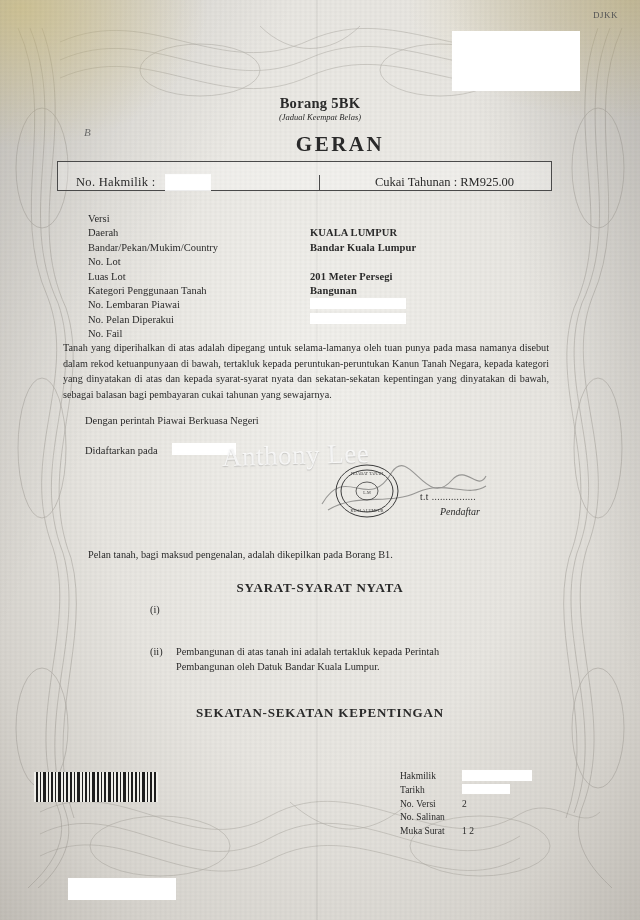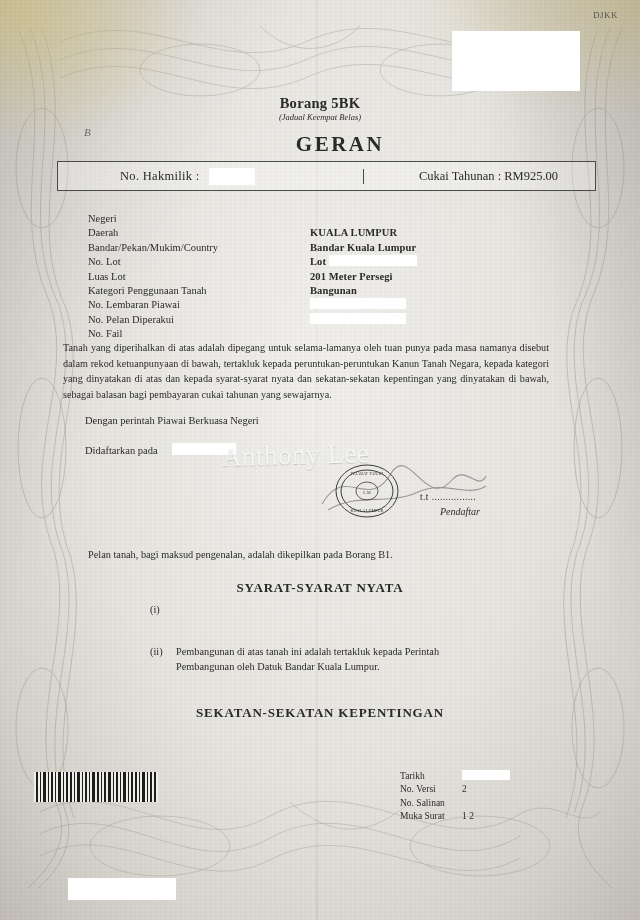--- a/index.html
+++ b/index.html
@@ -90,23 +90,22 @@
     margin-left: 40px;
   }
 
   
   #titlebox {
     position: absolute;
     left: 57px; top: 161px;
     width: 493px; height: 28px;
     border: 1.3px solid #4a4a4a;
     display: flex;
-    align-items: center;
+    align-items: flex-end;
     background: rgba(255,255,255,0.25);
-    padding-left: 44px;
   }
   #titlebox .cell {
     display: flex;
     align-items: center;
     font-size: 12.5px;
     padding-left: 18px;
   }
   #cell-hakmilik { width: 243px; border-right: 1.3px solid #4a4a4a; }
   #cell-cukai    { flex: 1; justify-content: center; padding-left: 0; }
   #hakmilik-label { letter-spacing: .3px; }
@@ -326,36 +325,32 @@
   <div id="titlebox">
     <div class="cell" id="cell-hakmilik">
       <span id="hakmilik-label">No. Hakmilik :</span>
       <span class="redact" id="hakmilik-redact"></span>
     </div>
     <div class="cell" id="cell-cukai">Cukai Tahunan : RM925.00</div>
   </div>
 
   <div id="particulars">
     <div class="row">
-      <div class="lab">Negeri</div>
+      <div class="lab">Versi</div>
     </div>
     <div class="row">
       <div class="lab">Daerah</div>
       <div class="val">KUALA LUMPUR</div>
     </div>
     <div class="row">
       <div class="lab">Bandar/Pekan/Mukim/Country</div>
       <div class="val">Bandar Kuala Lumpur</div>
     </div>
     <div class="row">
       <div class="lab">No. Lot</div>
-      <div class="val">
-        <span>Lot</span>
-        <span class="wredact-2"></span>
-      </div>
     </div>
     <div class="row">
       <div class="lab">Luas Lot</div>
       <div class="val">201 Meter Persegi</div>
     </div>
     <div class="row">
       <div class="lab">Kategori Penggunaan Tanah</div>
       <div class="val">Bangunan</div>
     </div>
     <div class="row">
@@ -458,20 +453,24 @@
         <rect x="105" y="0" width="1" height="30"></rect>
       <rect x="108" y="0" width="3" height="30"></rect>
         <rect x="113" y="0" width="1" height="30"></rect>
       <rect x="116" y="0" width="2" height="30"></rect>
         <rect x="120" y="0" width="2" height="30"></rect>
     </g>
   </svg>
 
   <div id="footer-table">
     <div class="frow">
+      <div class="fl">Hakmilik</div>
+      <div class="fv"><span class="fredact"></span></div>
+    </div>
+    <div class="frow">
       <div class="fl">Tarikh</div>
       <div class="fv"><span class="fredact-sm"></span></div>
     </div>
     <div class="frow">
       <div class="fl">No. Versi</div>
       <div class="fv">2</div>
     </div>
     <div class="frow">
       <div class="fl">No. Salinan</div>
       <div class="fv"></div>

